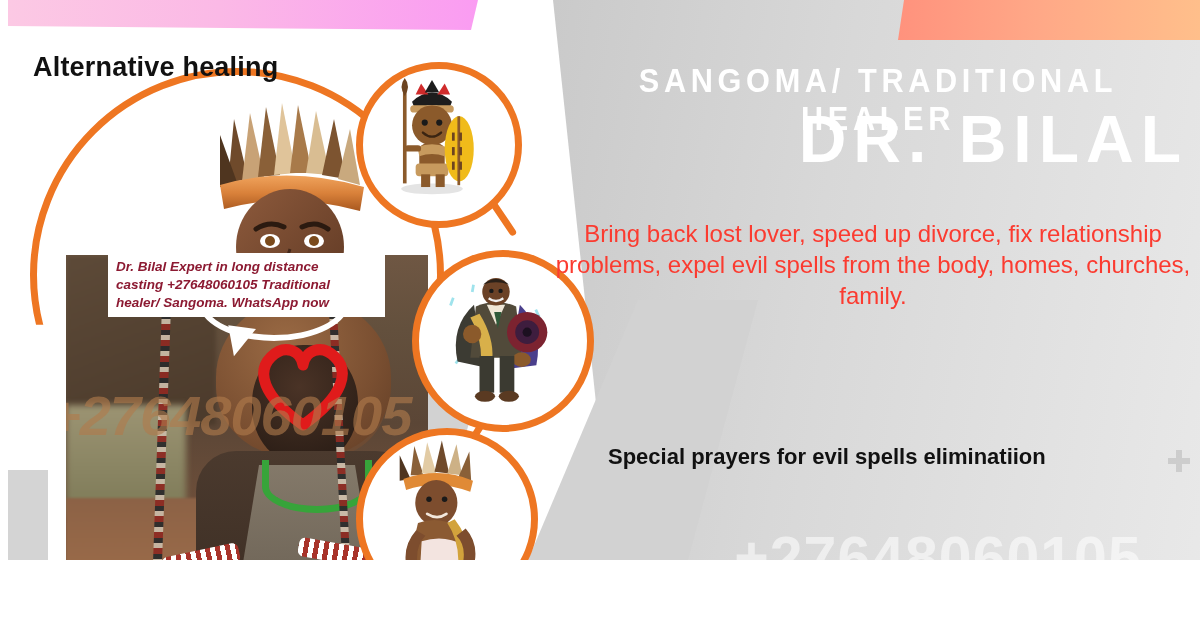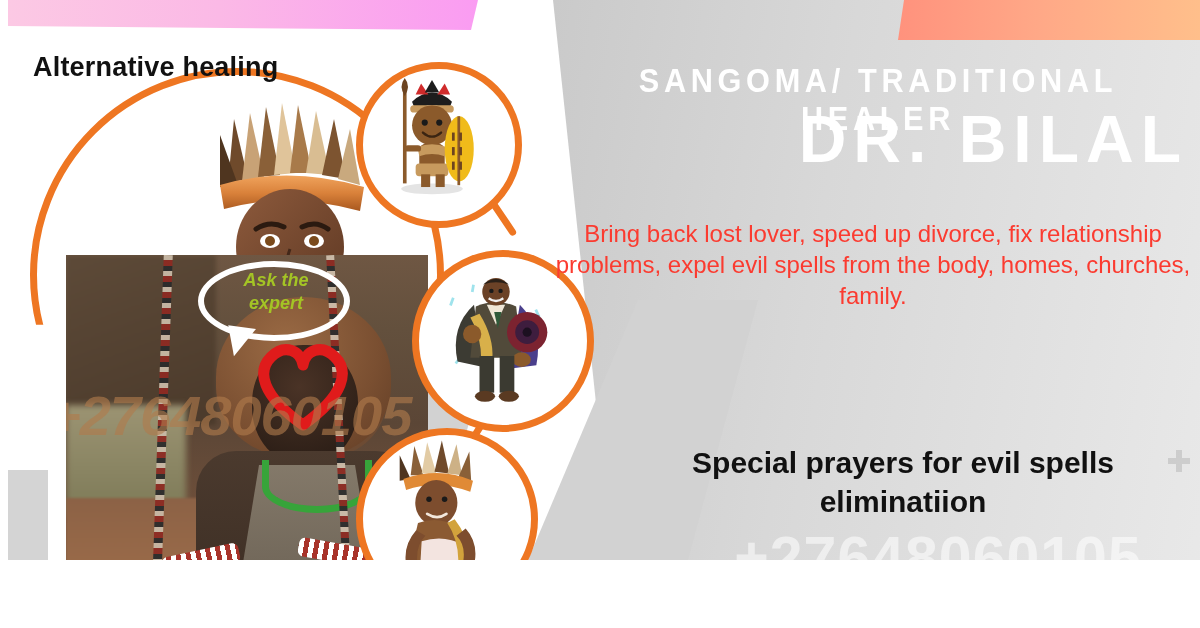--- a/index.html
+++ b/index.html
@@ -204,22 +204,22 @@
     font-size:66px;font-weight:bold;color:#fff;letter-spacing:7px;
     text-align:right;line-height:1.05;
   }
   .red-copy{
     position:absolute;left:540px;top:218px;width:650px;z-index:40;
     font-size:24px;font-weight:normal;color:#fb3b30;line-height:1.3;
     text-align:center;
   }
   .black-copy{
     position:absolute;left:600px;top:443px;width:590px;z-index:40;
-    font-size:30px;font-weight:bold;color:#111;line-height:1.3;
-    text-align:center;
+    font-size:22px;font-weight:bold;color:#111;line-height:1.3;
+    text-align:left;
   }
   .big-watermark{
     position:absolute;left:660px;top:524px;width:540px;z-index:35;
     font-size:59px;font-weight:bold;color:rgba(255,255,255,.55);
     text-align:center;letter-spacing:1px;white-space:nowrap;
   }
 </style>
 </head>
 <body>
 
@@ -306,20 +306,25 @@
 
     <div class="heart">
       <svg viewBox="0 0 104 96" width="104" height="96">
         <path d="M52 90 C10 60 6 36 20 22 C34 8 50 16 52 30 C54 16 70 8 84 22 C98 36 94 60 52 90 Z" fill="none" stroke="#e01b1b" stroke-width="11" stroke-linejoin="round"></path>
       </svg>
     </div>
 
     <div class="photo-watermark">+27648060105</div>
   </div>
 
+  <div class="caption">
+    <span>Dr. Bilal Expert in long distance</span>
+    <span>casting +27648060105 Traditional</span>
+    <span>healer/ Sangoma. WhatsApp now</span>
+  </div>
 
   <div class="conn conn1"></div>
   <div class="conn conn2"></div>
 
   <div class="circ c1">
     <svg viewBox="0 0 152 152" width="138" height="138">
       <ellipse cx="76" cy="132" rx="34" ry="6" fill="#e4e4e4"></ellipse>
 
       <rect x="44" y="22" width="4" height="104" fill="#8b5a2b"></rect>
       <path d="M46 10 q7 9 0 20 q-7 -11 0 -20 Z" fill="#6d4420"></path>

